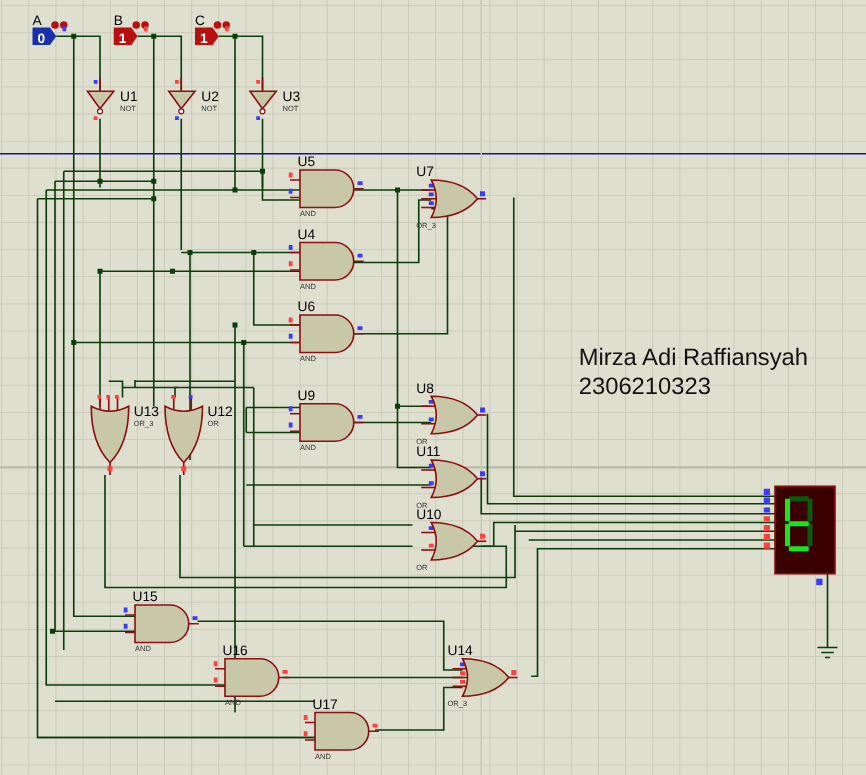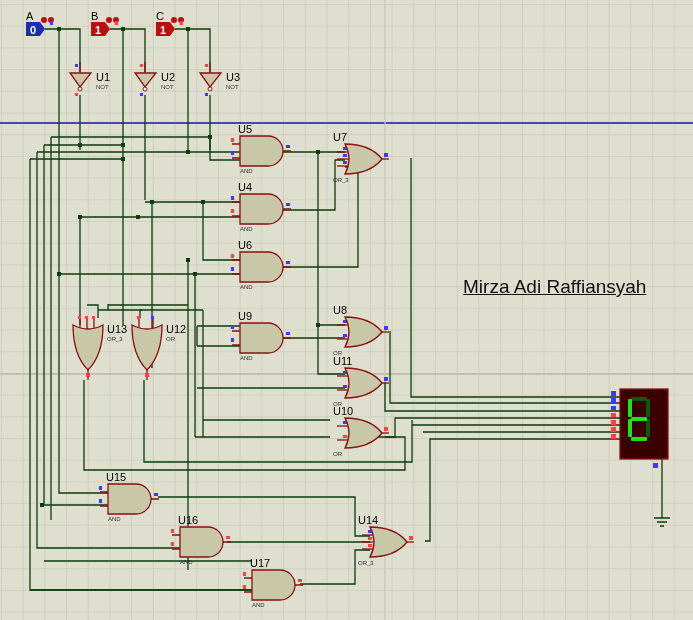--- a/index.html
+++ b/index.html
@@ -4,21 +4,21 @@
 <style>
   html,body{margin:0;padding:0;}
   body{width:693px;height:620px;overflow:hidden;background:#dfdfd0;font-family:"Liberation Sans",sans-serif;}
   #canvas{position:absolute;left:0;top:0;width:693px;height:620px;}
   svg text{font-family:"Liberation Sans",sans-serif;}
   .lbl{font-size:11px;fill:#000;}
   .typ{font-size:6px;fill:#333;}
   .wire{stroke:#0b3d0b;stroke-width:1.3;fill:none;}
   .lead{stroke:#8b1010;stroke-width:1.3;fill:none;}
   .gate{fill:#c8c7a8;stroke:#8b1010;stroke-width:1.3;}
-  .note{position:absolute;left:463px;top:275px;font-size:19px;line-height:23px;color:#111;text-decoration:underline;}
+  .note{position:absolute;left:463px;top:275px;font-size:19px;line-height:23px;color:#111;}
 </style>
 </head>
 <body>
 
 <svg id="canvas" viewBox="0 0 693 620" xmlns="http://www.w3.org/2000/svg">
   <defs>
     <pattern id="grid" width="21.7" height="21.7" patternUnits="userSpaceOnUse" x="1" y="4">
       <path d="M21.7 0 L0 0 0 21.7" fill="none" stroke="#c4c4b2" stroke-width="1.2"></path>
     </pattern>
   </defs>
@@ -297,13 +297,14 @@
     <rect x="611" y="420" width="5" height="5" fill="#ff4040"></rect>
       <rect x="611" y="427" width="5" height="5" fill="#ff4040"></rect>
     <rect x="611" y="434" width="5" height="5" fill="#ff4040"></rect>
     <rect x="653" y="463" width="5" height="5" fill="#3b3bff"></rect>
   </g>
   <g></g>
 </svg>
 
 <div class="note">
   <div>Mirza Adi Raffiansyah</div>
+  <div>2306210323</div>
 </div>
 
 </body></html>

